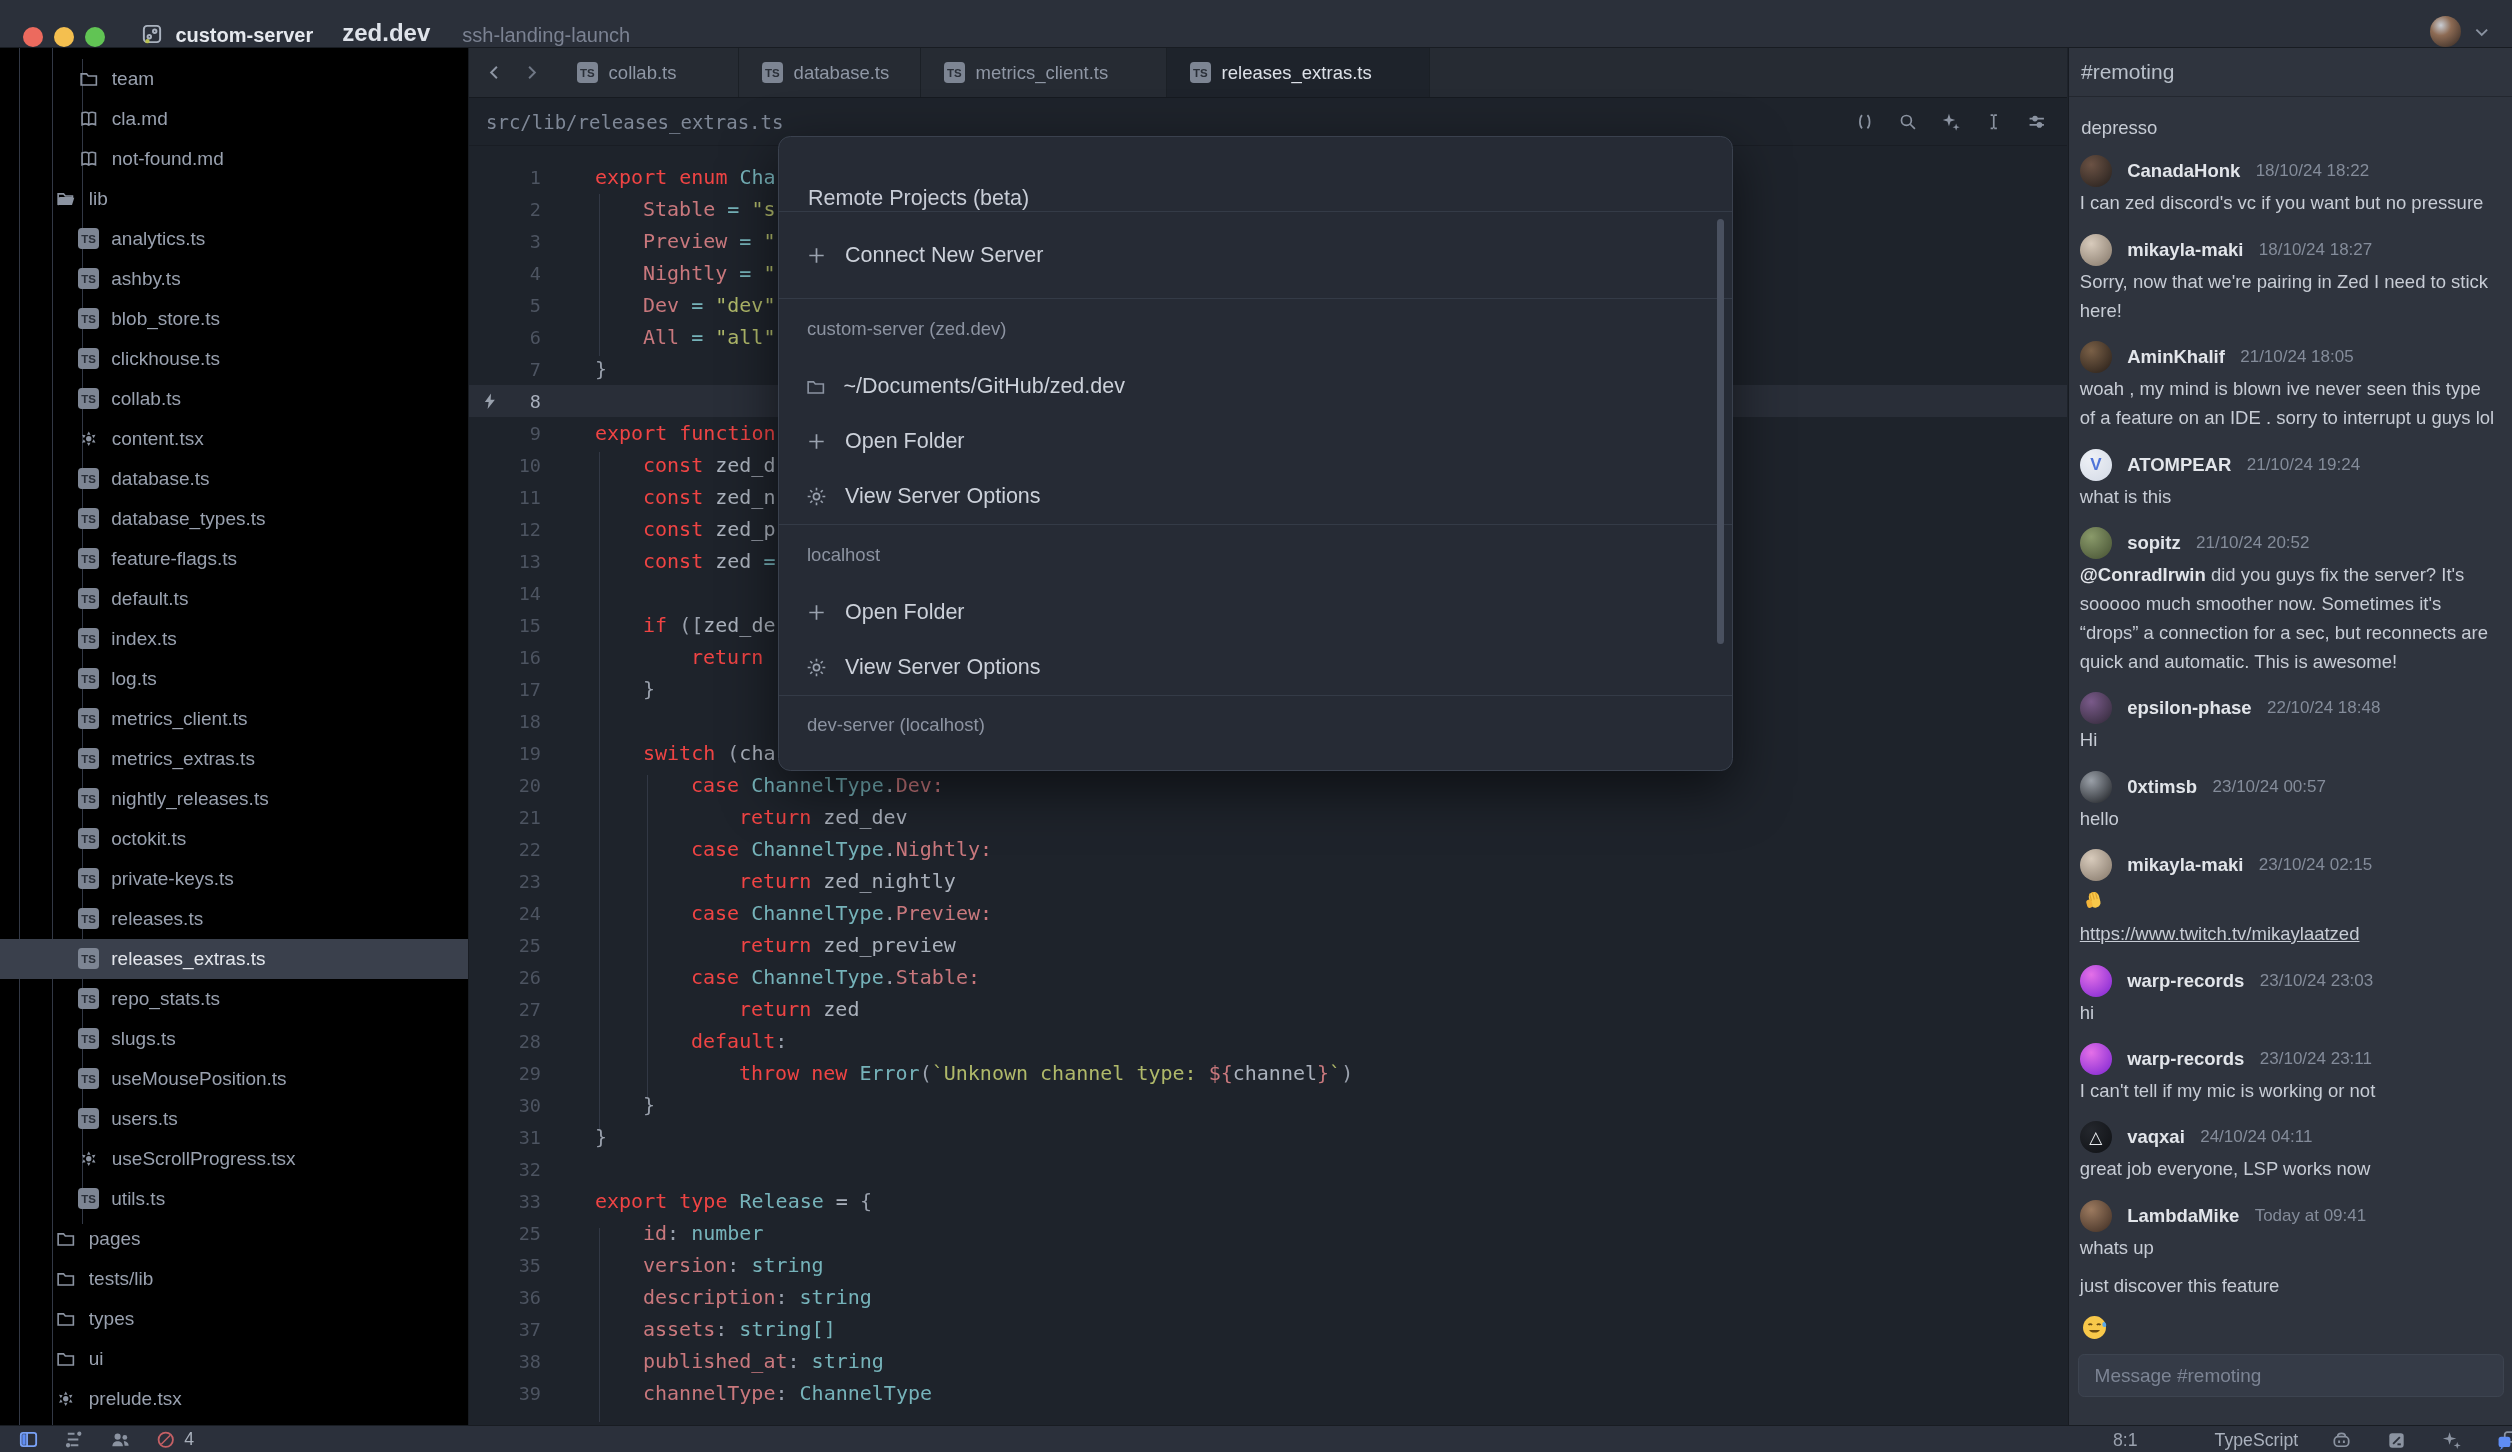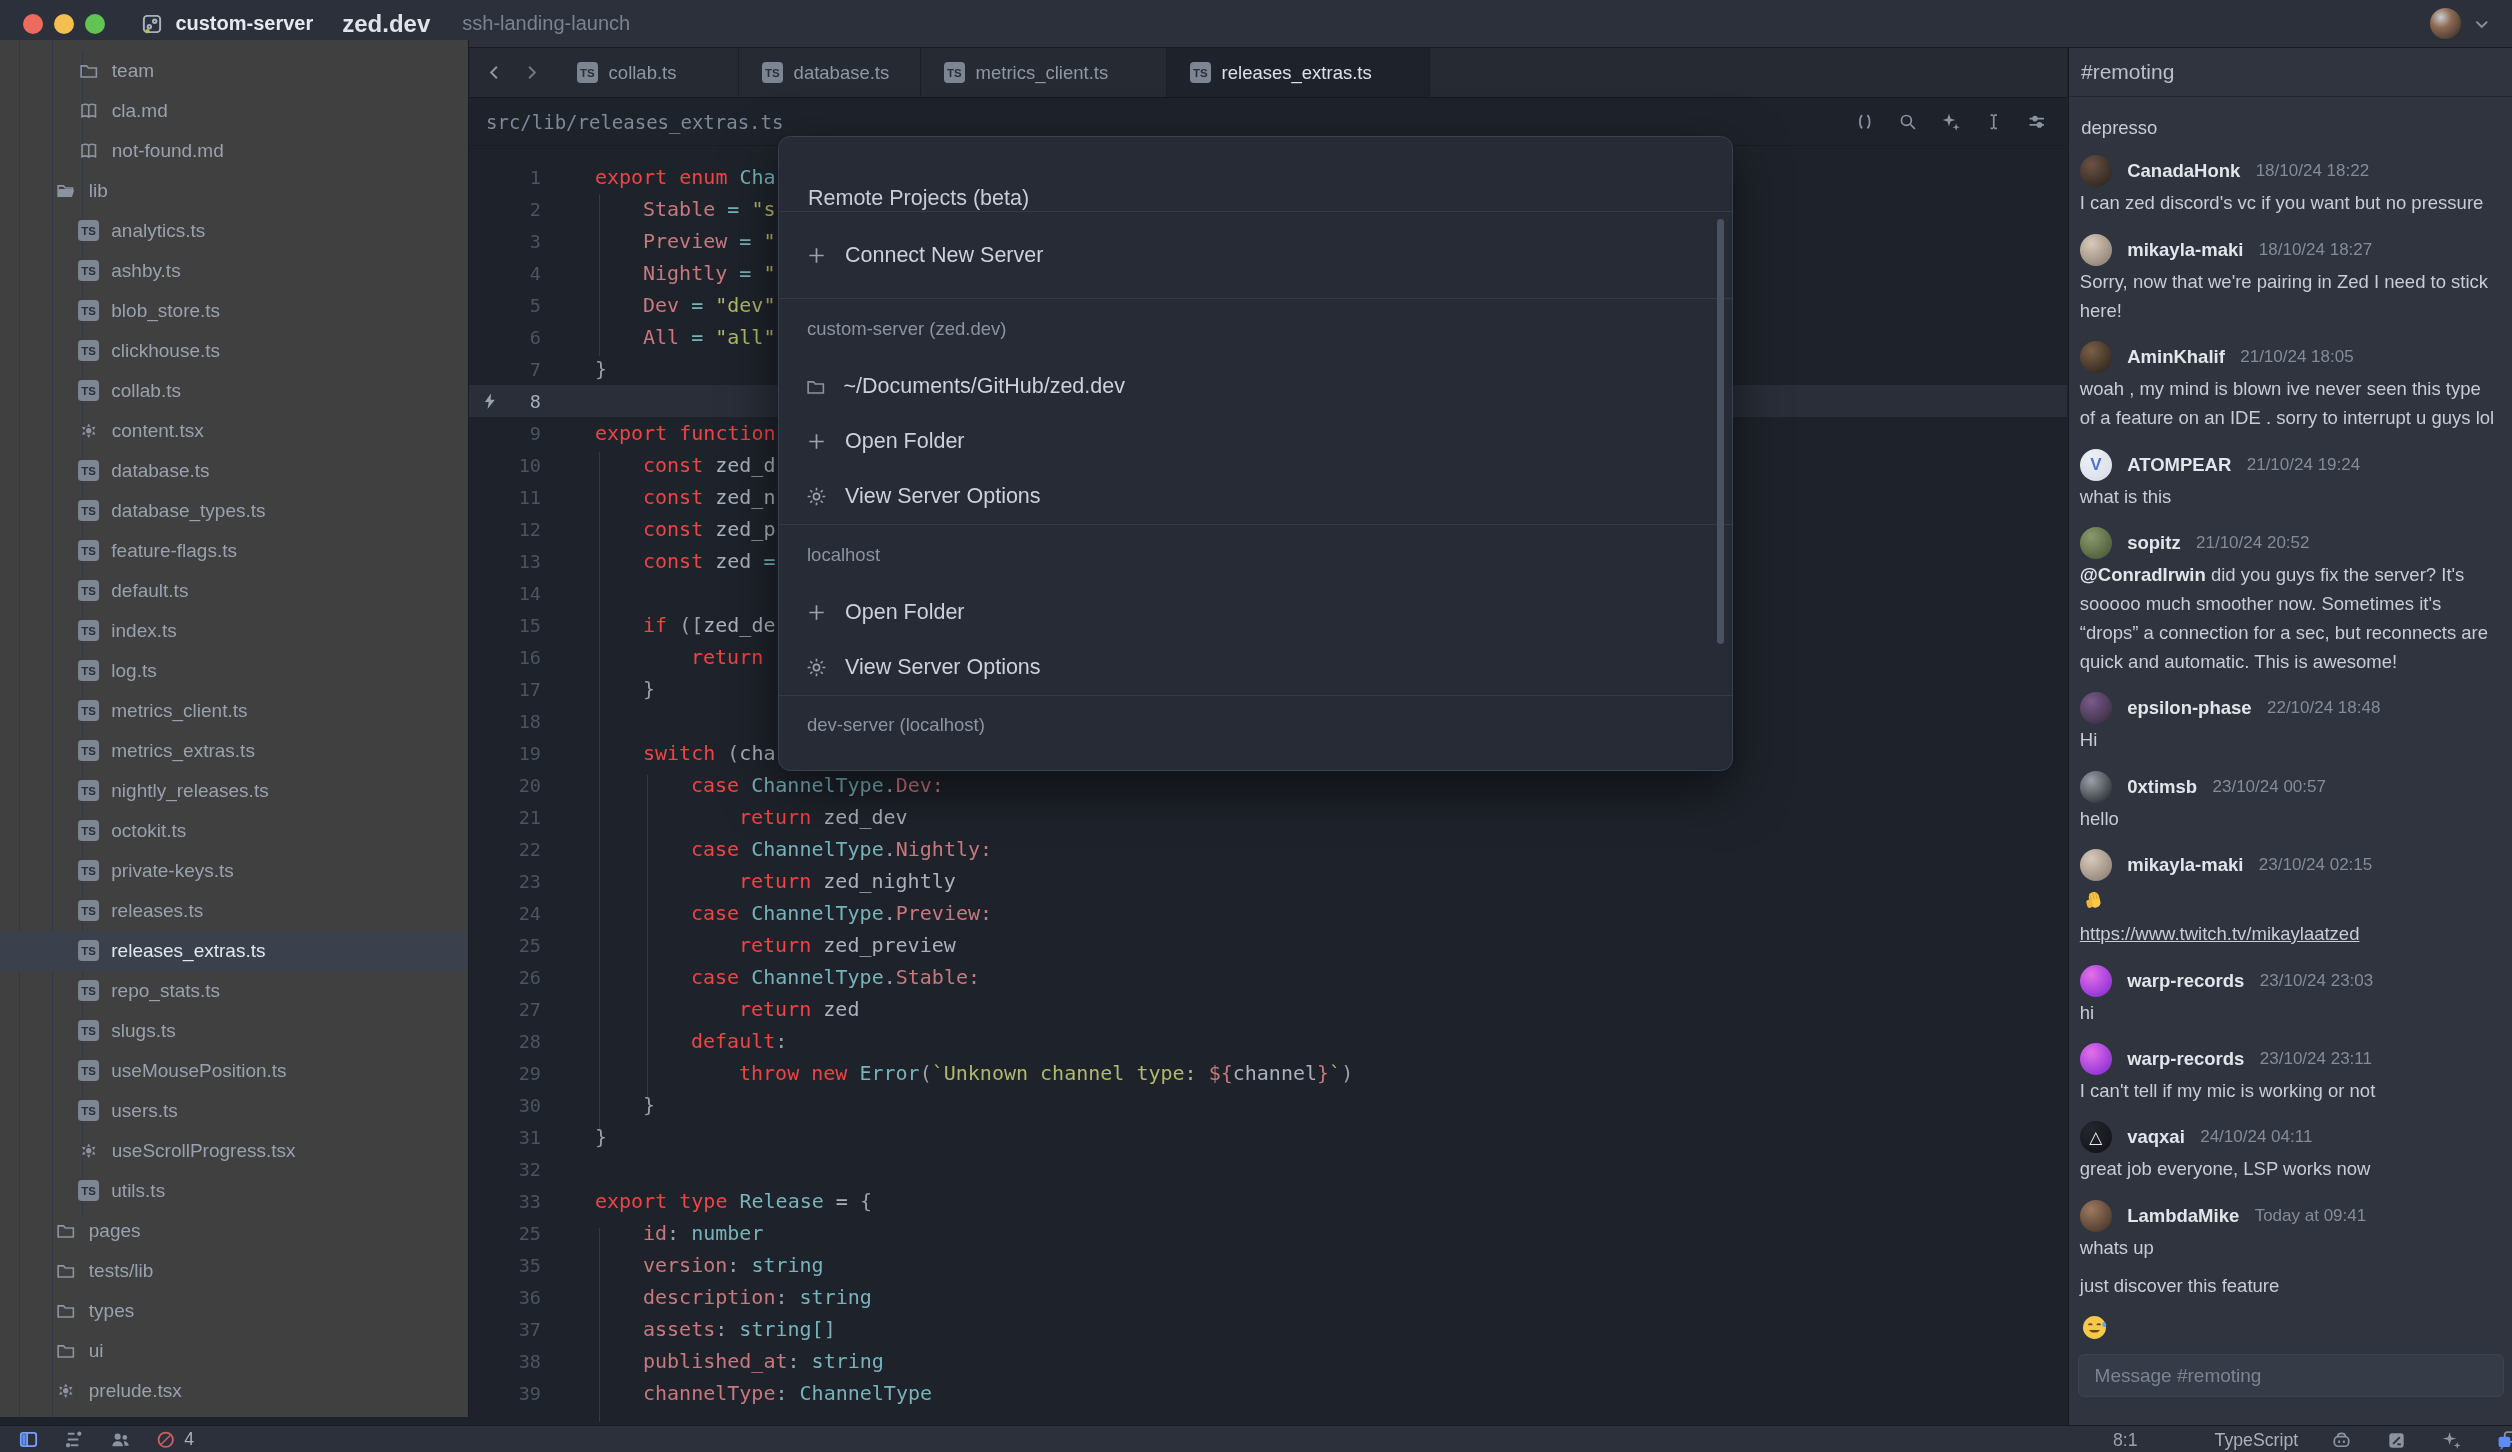--- a/index.html
+++ b/index.html
@@ -1,31 +1,31 @@
 <!DOCTYPE html>
 <html style="font-size:12.3px"><head>
 <meta charset="utf-8">
 <style>
   html,body{margin:0;padding:0;background:#1e232b;font-family:"Liberation Sans","DejaVu Sans",sans-serif;}
   body{width:2512px;height:1452px;position:relative;overflow:hidden;color:#aab1bc;}
   svg{display:block;}
   
-  .titlebar{position:absolute;left:0;top:0;width:2512px;height:48px;background:#2b303a;border-bottom:0.8px solid #181c22;display:flex;align-items:center;box-sizing:border-box;}
+  .titlebar{position:absolute;left:0;top:0;width:2512px;height:48px;background:#2b303a;border-bottom:0.8px solid #181c22;display:flex;align-items:flex-end;box-sizing:border-box;}
   .tl{width:20px;height:20px;border-radius:50%;margin-left:10.8px;flex:none;}
   .tl.red{background:#ec6a5e;margin-left:23px;}
   .tl.yellow{background:#f4bf4f;}
   .tl.green{background:#61c454;}
   .tb-servericon{margin-left:34px;position:relative;}
   .tb-proj{color:#e5e8ee;font-weight:bold;font-size:20px;margin-left:10.8px;}
   .tb-host{color:#dfe3ea;font-weight:bold;font-size:24px;margin-left:29px;}
   .tb-branch{color:#7b8292;font-size:20px;margin-left:32px;}
   .tb-right{margin-left:auto;display:flex;align-items:center;margin-right:20px;}
   .tb-avatar{width:31px;height:31px;border-radius:50%;background:radial-gradient(circle at 35% 30%,#c9cdd4 0%,#8d6b54 35%,#3c2f28 90%);}
   
-  .sidebar{position:absolute;left:0;top:40px;width:469px;height:1377px;background:#404040;border-right:0.8px solid #181c22;box-sizing:border-box;overflow:hidden;}
+  .sidebar{position:absolute;left:0;top:48px;width:469px;height:1377px;background:#000000;border-right:0.8px solid #181c22;box-sizing:border-box;overflow:hidden;}
   .guide{position:absolute;width:0.8px;background:#323845;}
   .fr{height:40px;display:flex;align-items:center;font-size:19px;color:#99a1af;}
   .fr .icw{flex:none;margin-right:12.3px;display:flex;}
   .fr.d1{padding-left:55px;}
   .fr.d2{padding-left:78px;}
   .fr.selected{background:#3a404c;color:#e3e6ec;}
   .tsbadge{display:inline-flex;width:21px;height:21px;border-radius:3.8px;background:#7d8593;color:#2a2f38;font-weight:bold;font-size:11.5px;align-items:center;justify-content:center;font-family:"Liberation Sans",sans-serif;}
   
   .main{position:absolute;left:469px;top:48px;width:1598px;height:1377px;background:#1e232b;}
   .tabbar{height:50px;background:#262b33;border-bottom:0.8px solid #161a20;display:flex;align-items:stretch;box-sizing:border-box;}

